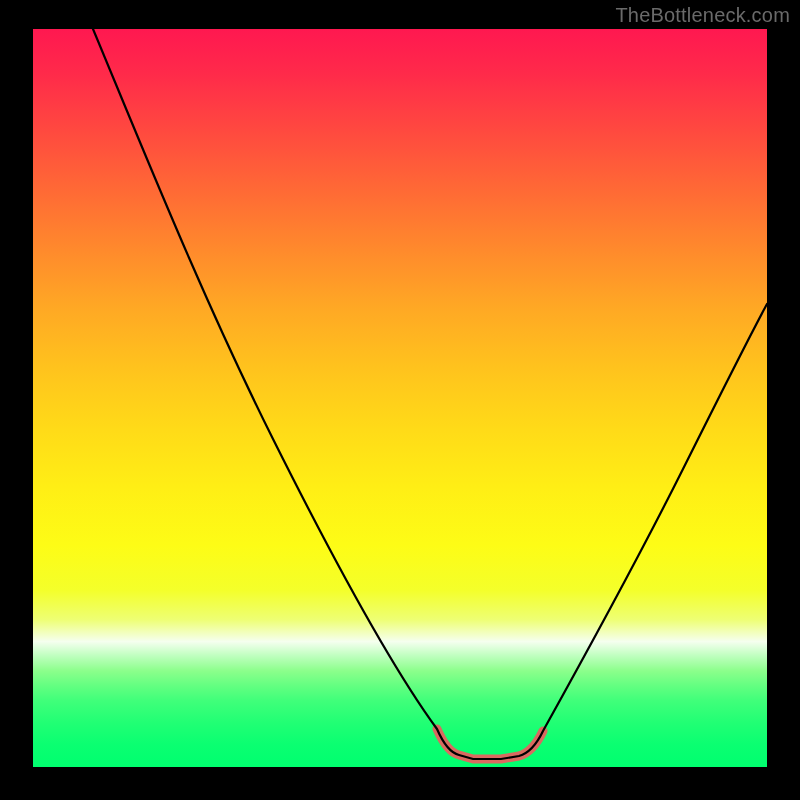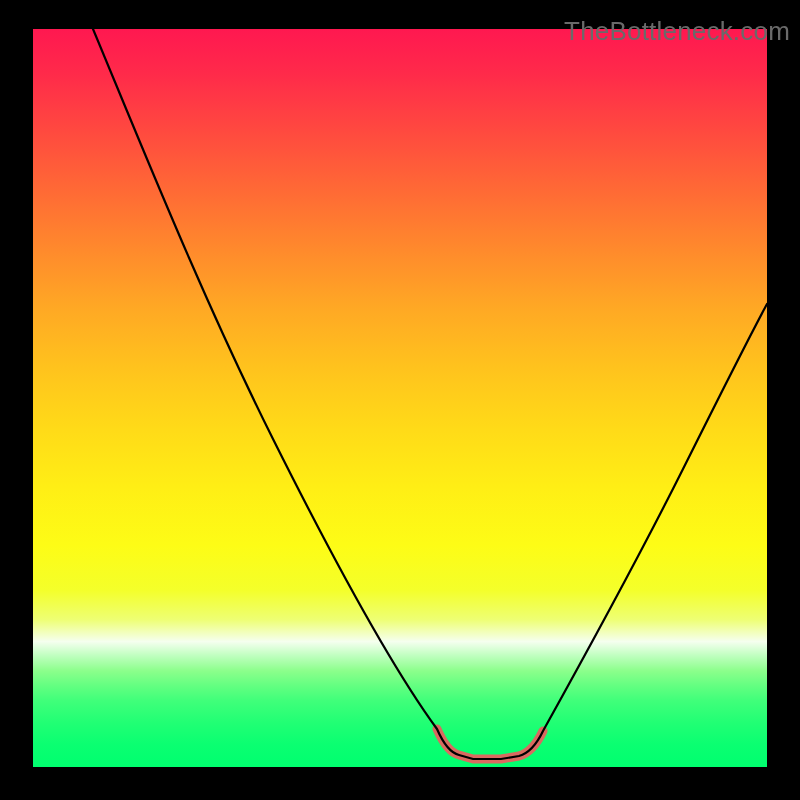--- a/index.html
+++ b/index.html
@@ -12,24 +12,24 @@
     font-family: Arial, Helvetica, sans-serif;
   }
   .frame {
     position: relative;
     width: 800px;
     height: 800px;
     background: #000;
   }
   .watermark {
     position: absolute;
-    top: 16px;
+    top: 4px;
     right: 10px;
     color: #6a6a6a;
-    font-size: 26px;
+    font-size: 20px;
     font-weight: 500;
     letter-spacing: 0.2px;
     z-index: 30;
   }
   .plot-area {
     position: absolute;
     left: 33px;
     top: 29px;
     width: 734px;
     height: 738px;

